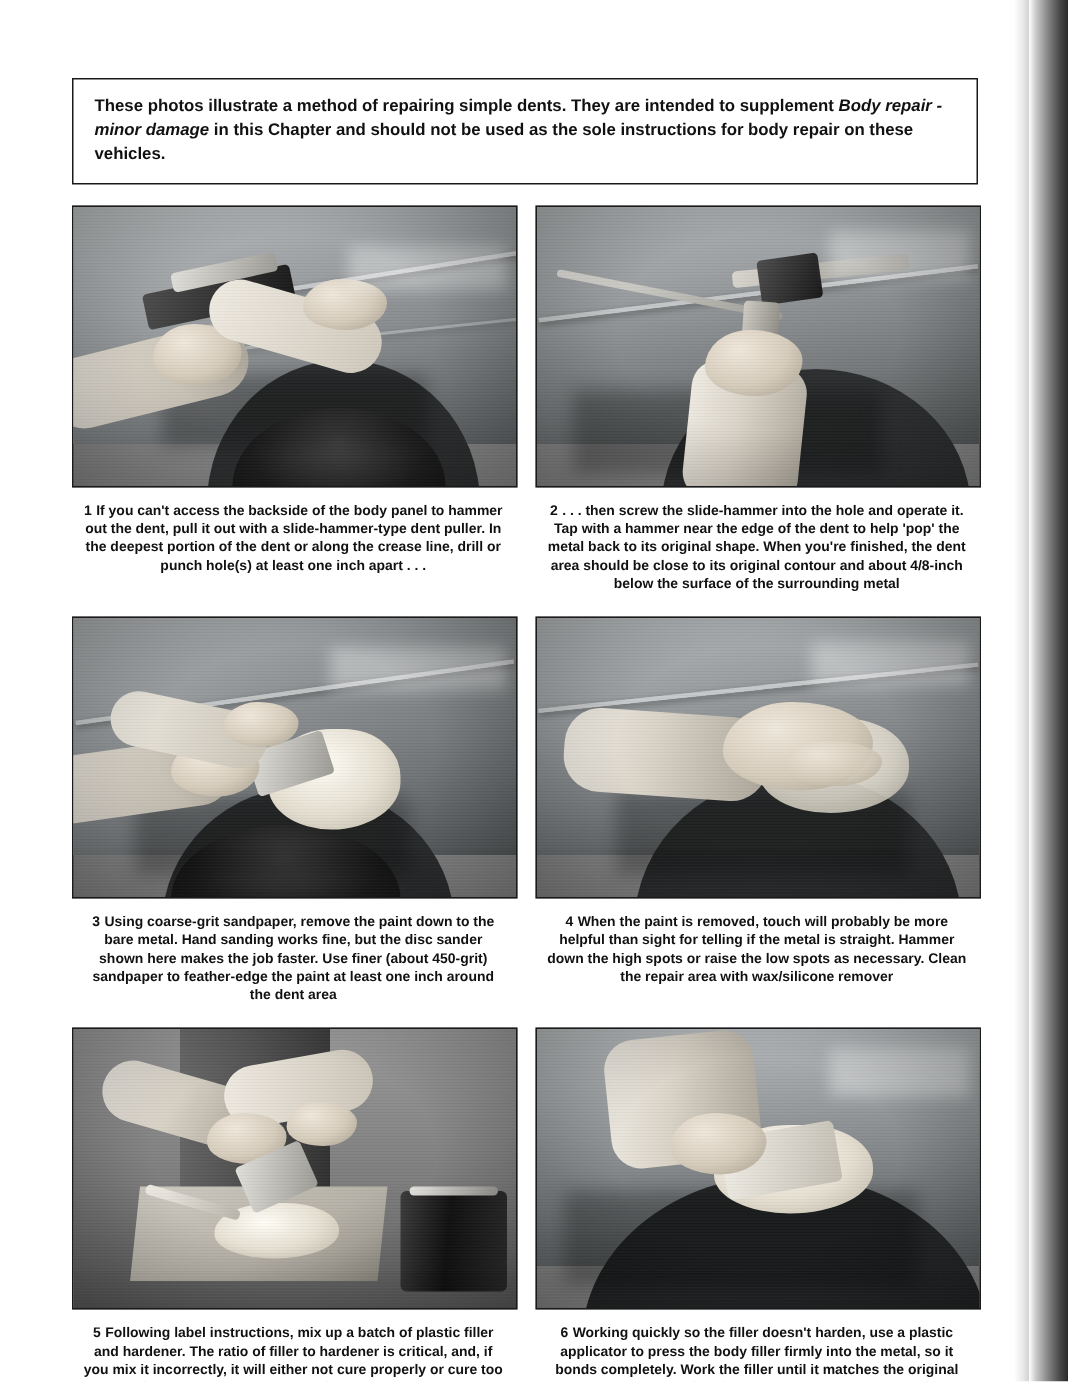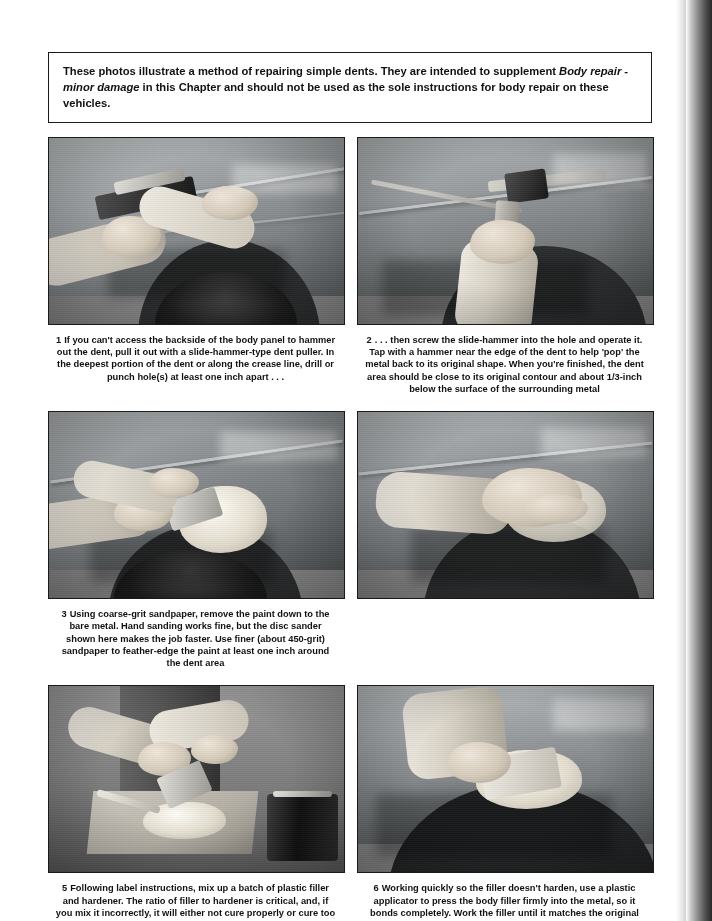--- a/index.html
+++ b/index.html
@@ -227,21 +227,21 @@
           <div class="tool-light" style="left:44%;top:20%;width:40%;height:11px;transform:rotate(-6deg);background:linear-gradient(120deg,#d9d6cf,#8f8d86);"></div>
           <div class="tool-dark" style="left:50%;top:18%;width:14%;height:16%;transform:rotate(-8deg);"></div>
           <div class="tool-light" style="left:46%;top:34%;width:8%;height:34%;transform:rotate(4deg);background:linear-gradient(100deg,#cfccc4,#7d7b75);"></div>
 
           <div class="arm" style="left:34%;top:56%;width:26%;height:50%;border-radius:18px;transform:rotate(6deg);"></div>
           <div class="hand" style="left:38%;top:44%;width:22%;height:24%;"></div>
           <div class="hilite" style="left:66%;top:8%;width:32%;height:18%;"></div>
           <div class="grain"></div>
           <div class="vig"></div>
         </div>
-        <p class="caption"><span class="num">2</span><span>. . . then screw the slide-hammer into the hole and operate it. Tap with a hammer near the edge of the dent to help 'pop' the metal back to its original shape. When you're finished, the dent area should be close to its original contour and about 1/3-inch below the surface of the surrounding metal</span></p>
+        <p class="caption"><span class="num">2</span><span>. . . then screw the slide-hammer into the hole and operate it. Tap with a hammer near the edge of the dent to help 'pop' the metal back to its original shape. When you're finished, the dent area should be close to its original contour and about 4/8-inch below the surface of the surrounding metal</span></p>
       </div>
 
       <div class="cell">
         <div class="photo">
           <div class="bodypanel" style="background:linear-gradient(160deg,#b2b5b7 0%,#989c9e 32%,#7b7f81 60%,#64686a 82%,#525658 100%)"></div>
           <div class="crease" style="left:0%;top:26%;width:100%;transform:rotate(-8deg);"></div>
           <div class="wheelarch" style="left:20%;top:60%;width:66%;height:50%;"></div>
           <div class="tire" style="left:22%;top:74%;width:52%;height:38%;"></div>
           <div class="shade" style="left:14%;top:64%;width:62%;height:28%;"></div>
 
@@ -267,20 +267,21 @@
           <div class="shade" style="left:18%;top:62%;width:66%;height:30%;"></div>
           <div class="filler-blob" style="left:50%;top:36%;width:34%;height:34%;opacity:.85;"></div>
 
           <div class="arm" style="left:6%;top:34%;width:46%;height:30%;transform:rotate(4deg);"></div>
           <div class="hand" style="left:42%;top:30%;width:34%;height:32%;"></div>
           <div class="hand" style="left:56%;top:44%;width:22%;height:16%;opacity:.85;"></div>
           <div class="hilite" style="left:62%;top:8%;width:36%;height:16%;"></div>
           <div class="grain"></div>
           <div class="vig"></div>
         </div>
+        <p class="caption"><span class="num">4</span><span>When the paint is removed, touch will probably be more helpful than sight for telling if the metal is straight. Hammer down the high spots or raise the low spots as necessary. Clean the repair area with wax/silicone remover</span></p>
       </div>
 
       <div class="cell">
         <div class="photo">
           <div class="floor" style="left:0;top:0;width:100%;height:100%;background:linear-gradient(180deg,#9a9a9a 0%,#7c7c7c 55%,#5d5d5d 100%);"></div>
           <div class="trouser" style="left:24%;top:0%;width:34%;height:58%;"></div>
           <div class="arm" style="left:6%;top:16%;width:36%;height:22%;transform:rotate(16deg);"></div>
           <div class="arm" style="left:34%;top:10%;width:34%;height:22%;transform:rotate(-10deg);background:linear-gradient(100deg,#efeae1,#cbc5b8);"></div>
           <div class="hand" style="left:30%;top:30%;width:18%;height:18%;"></div>
           <div class="hand" style="left:48%;top:26%;width:16%;height:16%;"></div>

